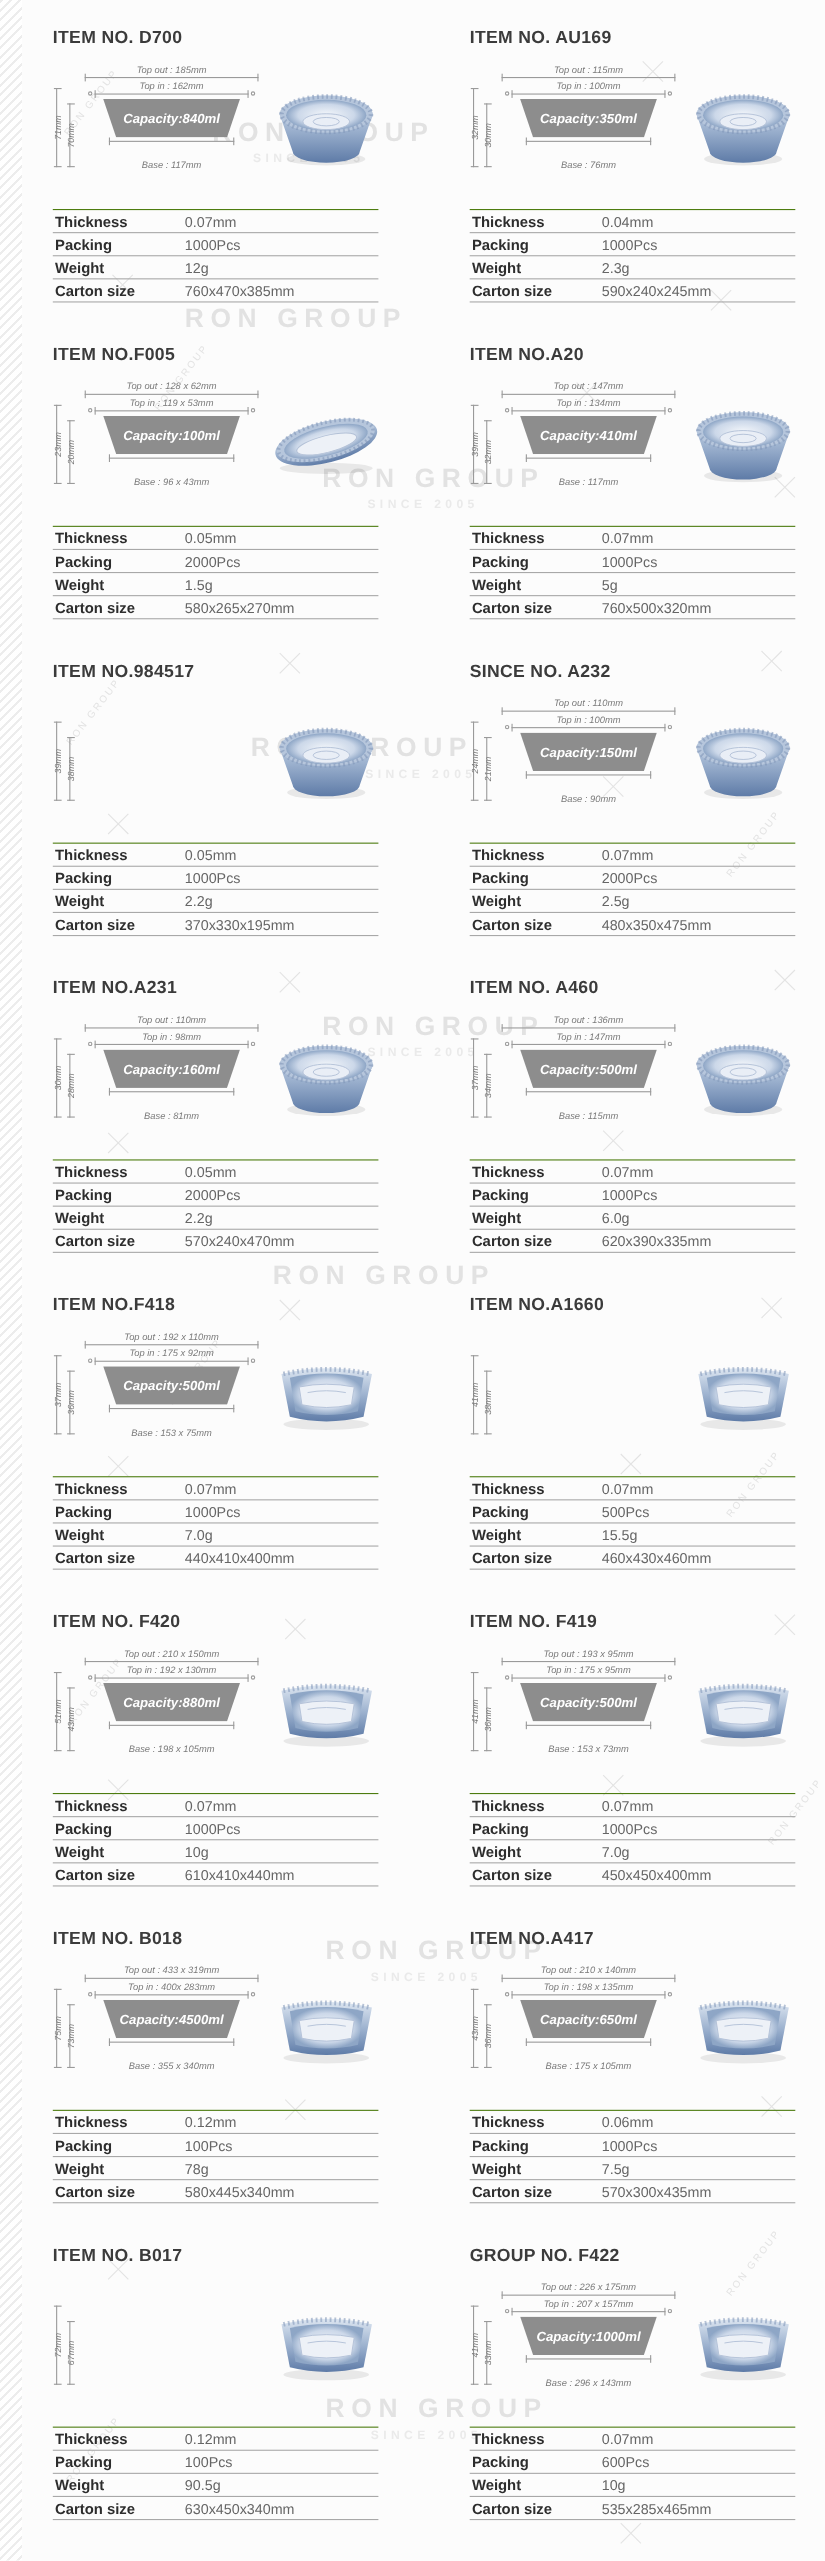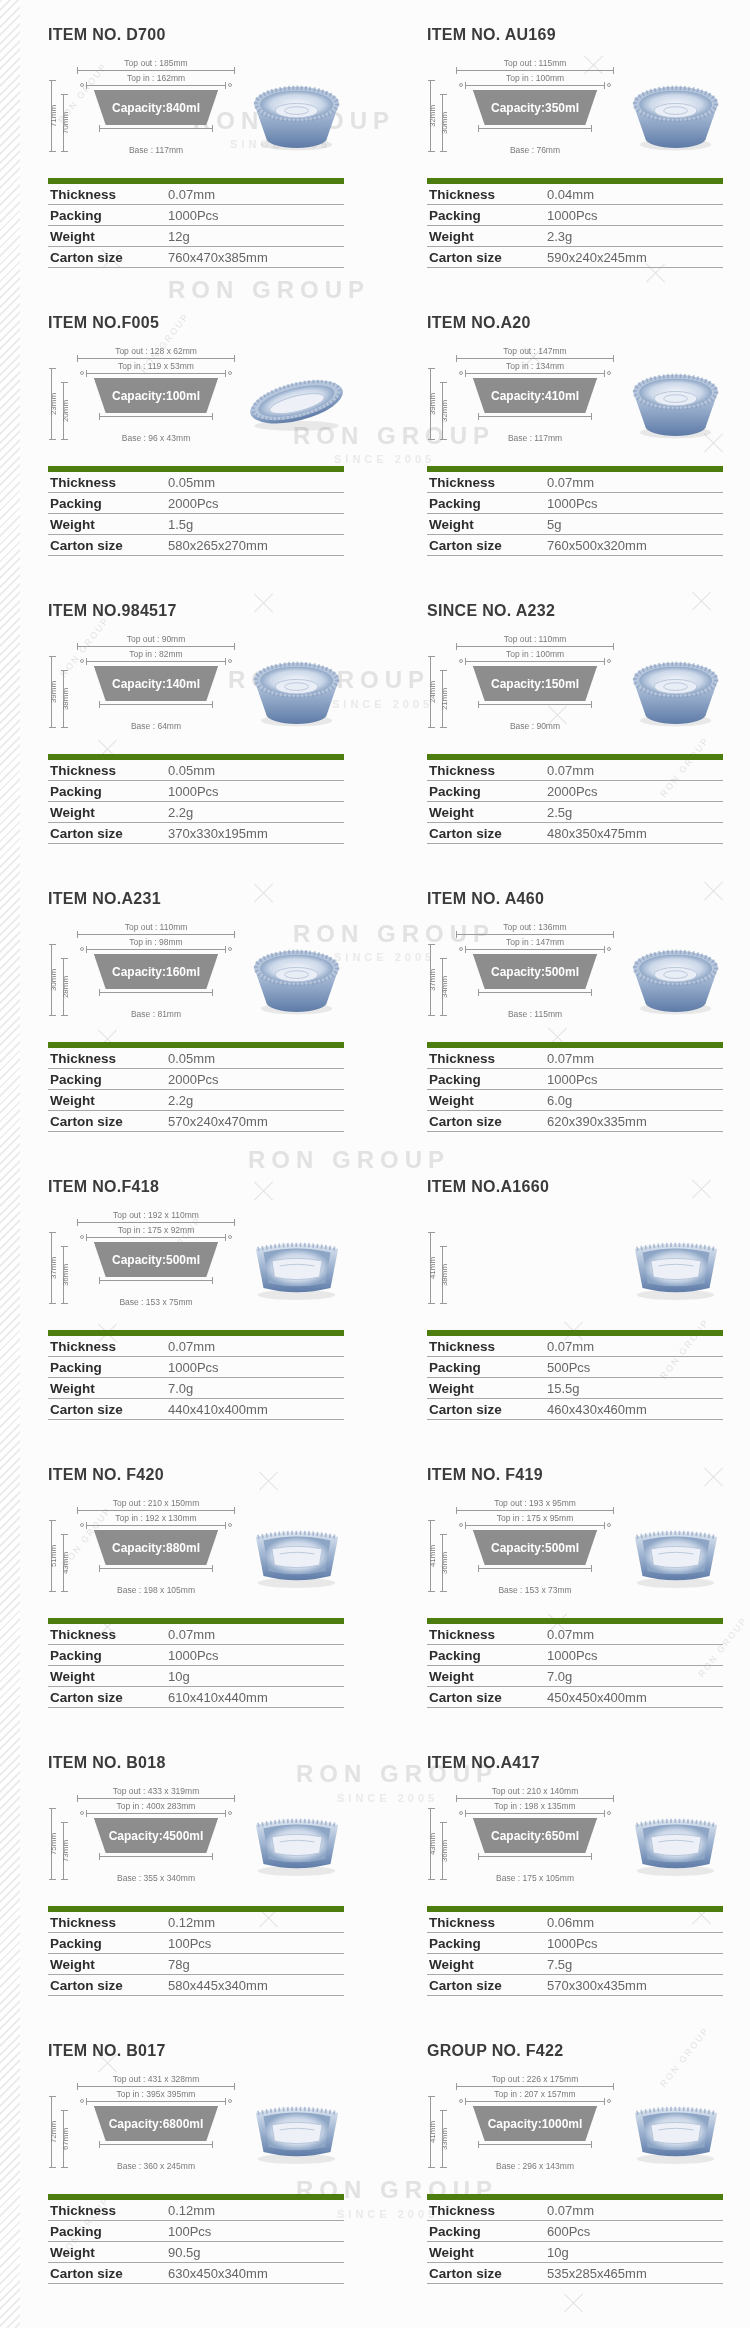--- a/index.html
+++ b/index.html
@@ -25,21 +25,21 @@
 
   
   #grid { position: absolute; left: 0; top: 0; width: 750px; padding: 26px 0 0 48px;
           display: grid; grid-template-columns: 379px 303px; grid-auto-rows: 288px; z-index: 1; }
   .item-block { width: 302px; position: relative; }
   .item-title { font-size: 16px; font-weight: bold; color: #3b3b3b; letter-spacing: .3px; margin-bottom: 10px; }
 
   .figure-row { display: flex; height: 124px; }
 
   
-  .diagram { position: relative; width: 196px; height: 122px; padding-top: 4px; flex: 0 0 196px; }
+  .diagram { position: relative; width: 196px; height: 122px; padding-top: 4px; flex: 0 0 196px; font-style: italic; }
   .dg-main { margin-left: 26px; width: 164px; display: flex; flex-direction: column; align-items: center; }
   .dim-text { font-size: 8.5px; color: #7a7a7a; line-height: 11px; white-space: nowrap; }
   .hline { position: relative; height: 1px; background: #9a9a9a; margin: 1px 0 2px; }
   .hline::before, .hline::after { content: ""; position: absolute; top: -3px; width: 1px; height: 7px; background: #9a9a9a; }
   .hline::before { left: 0; } .hline::after { right: 0; }
   .hline-out { width: 158px; }
   .hline-in { width: 140px; }
   .hline-base { width: 114px; margin-top: 3px; }
   .lug { position: absolute; top: -2px; width: 4px; height: 4px; border: 1px solid #9a9a9a;
          border-radius: 50%; background: #fff; }
@@ -58,21 +58,21 @@
             font-size: 8px; color: #7a7a7a; white-space: nowrap; }
 
   
   .photo { width: 106px; height: 112px; margin-top: 12px; position: relative; }
   .photo svg { display: none; width: 106px; height: 96px; }
   .item-block[data-shape="round"] .photo-round { display: block; }
   .item-block[data-shape="oval"]  .photo-oval  { display: block; }
   .item-block[data-shape="rect"]  .photo-rect  { display: block; }
 
   
-  .spec-table { width: 296px; margin-top: 0; border-top: 6px solid #4d7c0f; }
+  .spec-table { width: 296px; margin-top: 12px; border-top: 1px solid #4d7c0f; }
   .spec-row { display: flex; align-items: center; height: 21px; border-bottom: 1px solid #a8a8a8; }
   .spec-label { width: 120px; font-size: 13.5px; font-weight: bold; color: #2d2d2d; padding-left: 2px; }
   .spec-value { font-size: 13px; color: #666666; }
 </style>
 </head>
 <body>
 
 <div class="page">
   <div class="hatch-band"></div>
 
@@ -403,34 +403,20 @@
   <div class="item-block" data-shape="round">
     <h3 class="item-title">ITEM NO.984517</h3>
     <div class="figure-row">
       <div class="diagram">
         <div class="vdim vdim-outer">
           <span class="vlabel">39mm</span>
         </div>
         <div class="vdim vdim-inner">
           <span class="vlabel">38mm</span>
         </div>
-        <div class="dg-main">
-          <div class="dim-text">Top out : 90mm</div>
-          <div class="hline hline-out"></div>
-          <div class="dim-text">Top in : 82mm</div>
-          <div class="hline hline-in">
-            <i class="lug lug-l"></i>
-            <i class="lug lug-r"></i>
-          </div>
-          <div class="trapezoid">
-            <span class="capacity">Capacity:140ml</span>
-          </div>
-          <div class="hline hline-base"></div>
-          <div class="dim-text base-text">Base : 64mm</div>
-        </div>
       </div>
       <div class="photo">
         <svg class="photo-round" viewBox="0 0 125 100">
           <defs>
             <linearGradient id="rimG" x1="0" y1="0" x2="0" y2="1">
               <stop offset="0" stop-color="#dde6f1"></stop>
                   <stop offset=".5" stop-color="#9db2cf"></stop>
                   <stop offset="1" stop-color="#5e7ba7"></stop>
             </linearGradient>
             <radialGradient id="inG">
@@ -1011,34 +997,20 @@
   <div class="item-block" data-shape="rect">
     <h3 class="item-title">ITEM NO. B017</h3>
     <div class="figure-row">
       <div class="diagram">
         <div class="vdim vdim-outer">
           <span class="vlabel">72mm</span>
         </div>
         <div class="vdim vdim-inner">
           <span class="vlabel">67mm</span>
         </div>
-        <div class="dg-main">
-          <div class="dim-text">Top out : 431 x 328mm</div>
-          <div class="hline hline-out"></div>
-          <div class="dim-text">Top in : 395x 395mm</div>
-          <div class="hline hline-in">
-            <i class="lug lug-l"></i>
-            <i class="lug lug-r"></i>
-          </div>
-          <div class="trapezoid">
-            <span class="capacity">Capacity:6800ml</span>
-          </div>
-          <div class="hline hline-base"></div>
-          <div class="dim-text base-text">Base : 360 x 245mm</div>
-        </div>
       </div>
       <div class="photo">
 
         <svg class="photo-rect" viewBox="0 0 125 100">
           <ellipse cx="62" cy="84" rx="46" ry="6" fill="#000" opacity=".08"></ellipse>
           <path d="M14,30 Q62,18 111,30 L102,76 Q62,86 23,76 Z" fill="url(#rimG)"></path>
           <path d="M16,30 Q62,20 109,30" fill="none" stroke="#7e94b6" stroke-width="5" stroke-dasharray="2 3" opacity=".55"></path>
           <path d="M23,34 Q62,25 102,34 L96,70 Q62,78 29,70 Z" fill="url(#inG)"></path>
           <path d="M33,44 Q62,38 92,44 L89,63 Q62,69 36,63 Z" fill="#edf1f7" stroke="#b3c1d7" stroke-width="1"></path>
           <path d="M42,50 Q62,46 83,50" fill="none" stroke="#b3c1d7" stroke-width="1"></path>

